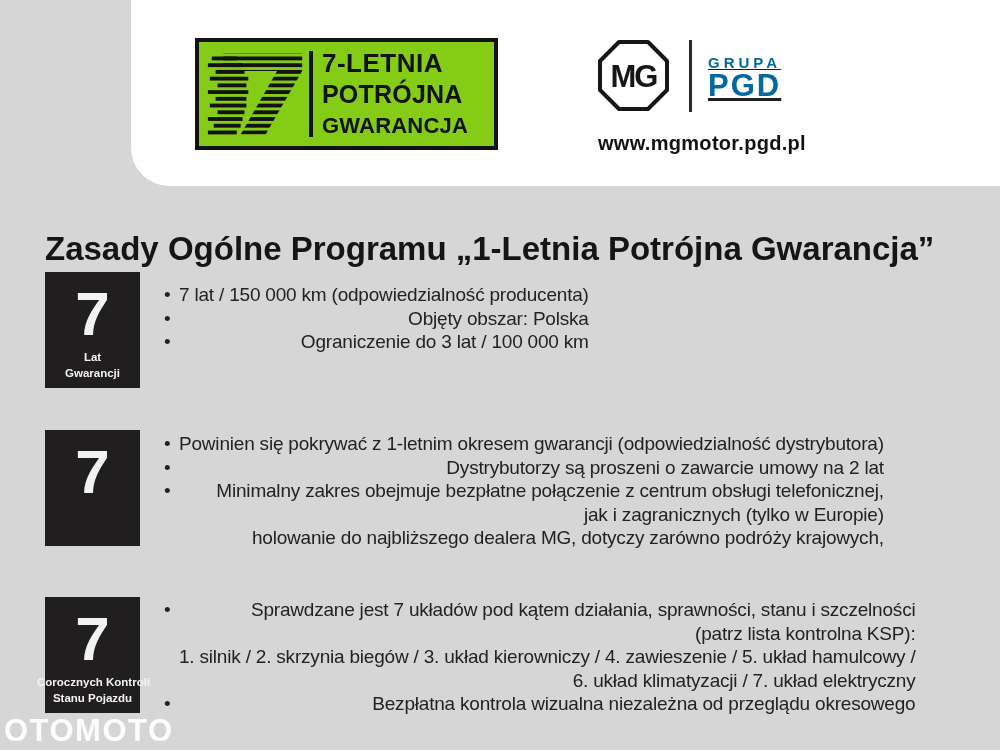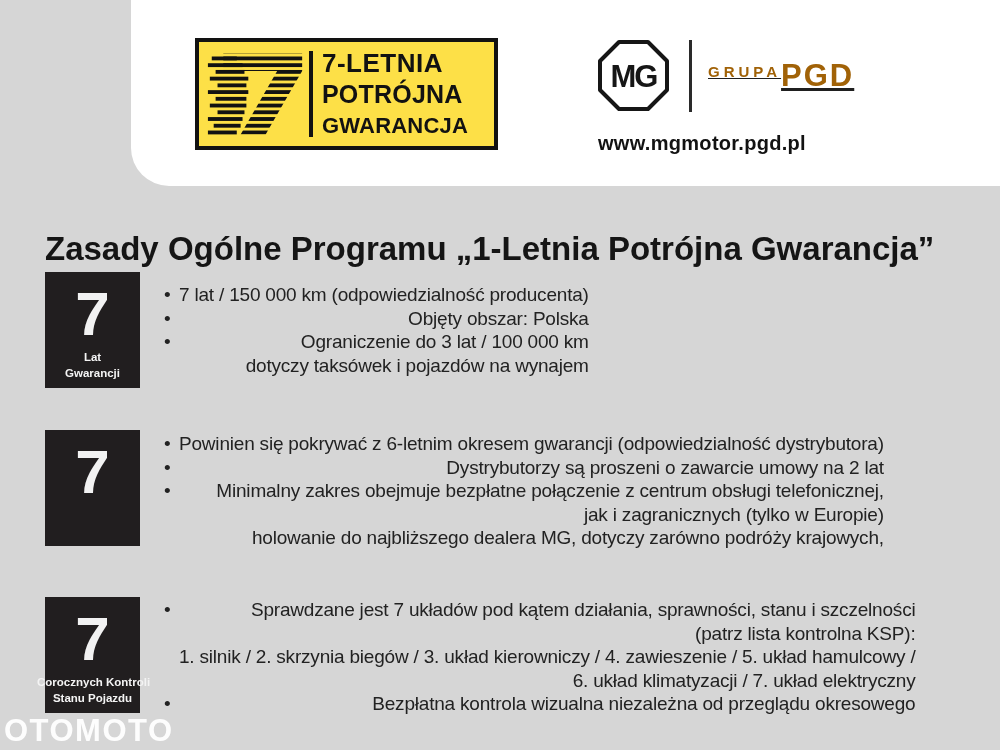--- a/index.html
+++ b/index.html
@@ -11,34 +11,34 @@
   }
   
   .top-card{
     position:absolute;left:131px;top:0;width:869px;height:186px;
     background:#ffffff;border-bottom-left-radius:38px;
   }
   
   .badge-box{
     position:absolute;left:64px;top:38px;width:303px;height:112px;
     border:4px solid #121212;box-sizing:border-box;
-    display:flex;align-items:center;background:#fde047;
+    display:flex;align-items:center;background:#84cc16;
   }
   .badge-seven{width:100px;height:90px;margin-left:7px;flex:0 0 auto;}
   .badge-divider{width:4px;height:86px;background:#121212;margin:0 9px 0 3px;flex:0 0 auto;}
   .badge-text{display:flex;flex-direction:column;justify-content:center;color:#121212;font-weight:bold;}
   .badge-line1{font-size:26px;line-height:31px;letter-spacing:.5px;}
   .badge-line2{font-size:25px;line-height:31px;letter-spacing:.2px;}
   .badge-line3{font-size:22px;line-height:31px;letter-spacing:.2px;}
   
   .partner{position:absolute;left:465px;top:38px;text-decoration:underline;}
   .partner-row{display:flex;align-items:center;}
   .mg-octagon{width:75px;height:75px;flex:0 0 auto;}
   .partner-divider{width:3px;height:72px;background:#2a2a2a;margin:0 16px 0 18px;flex:0 0 auto;}
-  .pgd-col{display:flex;flex-direction:row;color:#a16207;}
+  .pgd-col{display:flex;flex-direction:column;color:#0369a1;}
   .grupa{font-size:15px;font-weight:bold;letter-spacing:4px;line-height:19px;}
   .pgd{font-size:31px;font-weight:bold;letter-spacing:2px;line-height:27px;}
   .website{
     position:absolute;left:467px;top:132px;width:260px;
     font-size:20px;font-weight:bold;color:#121212;letter-spacing:.3px;
   }
   
   .page-title{
     position:absolute;left:45px;top:208px;
     font-size:33px;font-weight:bold;color:#151515;white-space:nowrap;
@@ -124,30 +124,29 @@
     <div class="square-number">7</div>
     <div class="square-label">
       <div>Lat</div>
       <div>Gwarancji</div>
     </div>
   </div>
   <div class="lines" style="top:11px">
     <div class="line b">7 lat / 150 000 km (odpowiedzialność producenta)</div>
     <div class="line b">Objęty obszar: Polska</div>
     <div class="line b">Ograniczenie do 3 lat / 100 000 km</div>
-    <div class="line">dotyczy taksówek i pojazdów na wynajem</div>
   </div>
 </section>
 
 <section class="section" style="top:430px">
   <div class="square">
     <div class="square-number">7</div>
   </div>
   <div class="lines" style="top:2px">
-    <div class="line b">Powinien się pokrywać z 6-letnim okresem gwarancji (odpowiedzialność dystrybutora)</div>
+    <div class="line b">Powinien się pokrywać z 1-letnim okresem gwarancji (odpowiedzialność dystrybutora)</div>
     <div class="line b">Dystrybutorzy są proszeni o zawarcie umowy na 2 lat</div>
     <div class="line b">Minimalny zakres obejmuje bezpłatne połączenie z centrum obsługi telefonicznej,</div>
     <div class="line">jak i zagranicznych (tylko w Europie)</div>
     <div class="line">holowanie do najbliższego dealera MG, dotyczy zarówno podróży krajowych,</div>
   </div>
 </section>
 
 <section class="section" style="top:597px">
   <div class="square">
     <div class="square-number">7</div>

